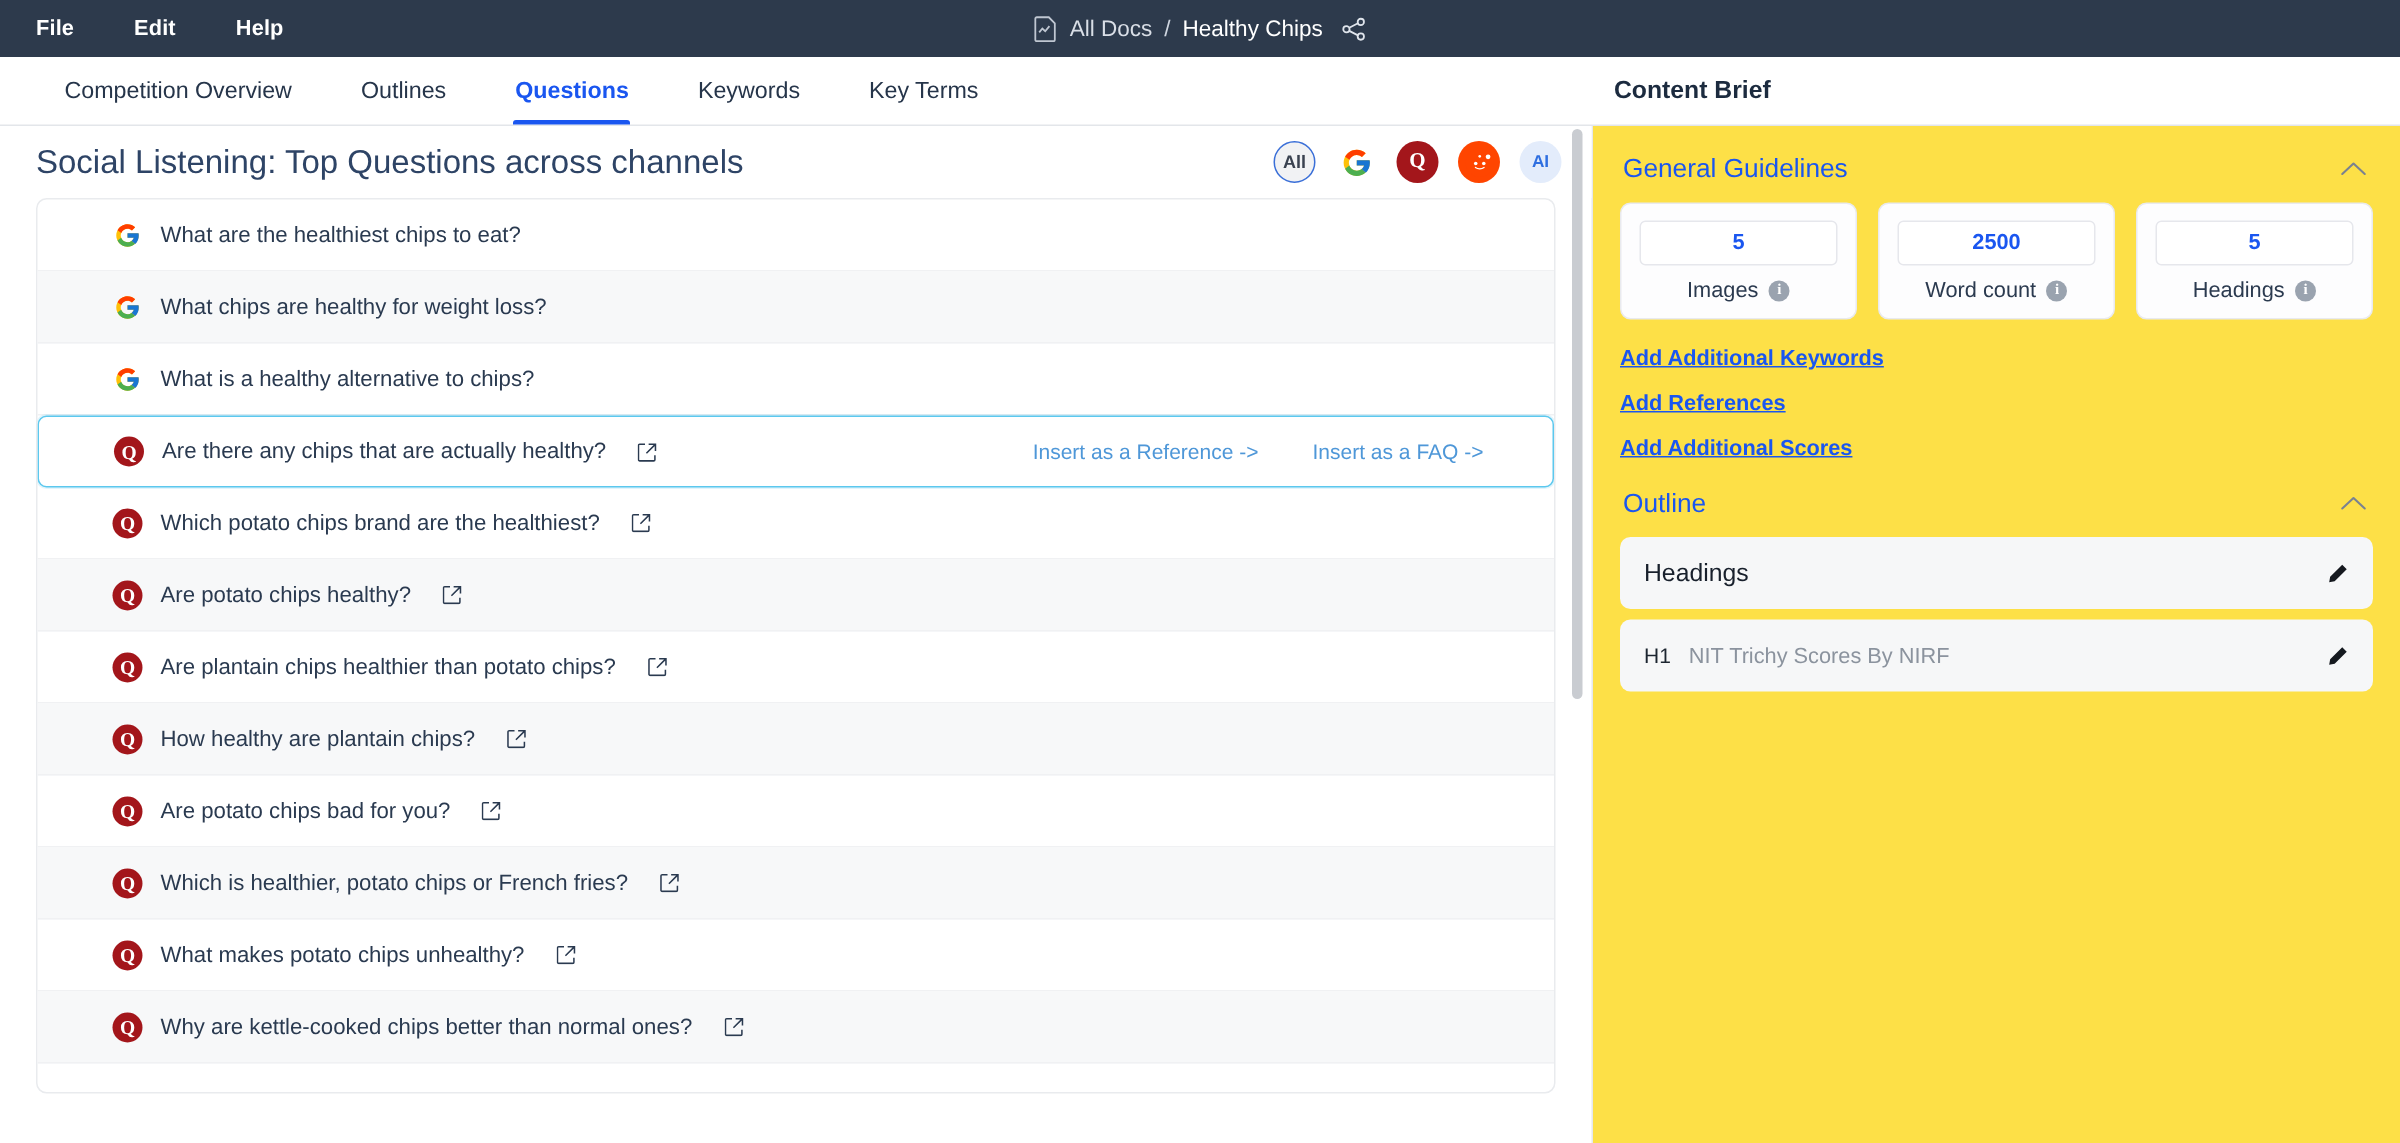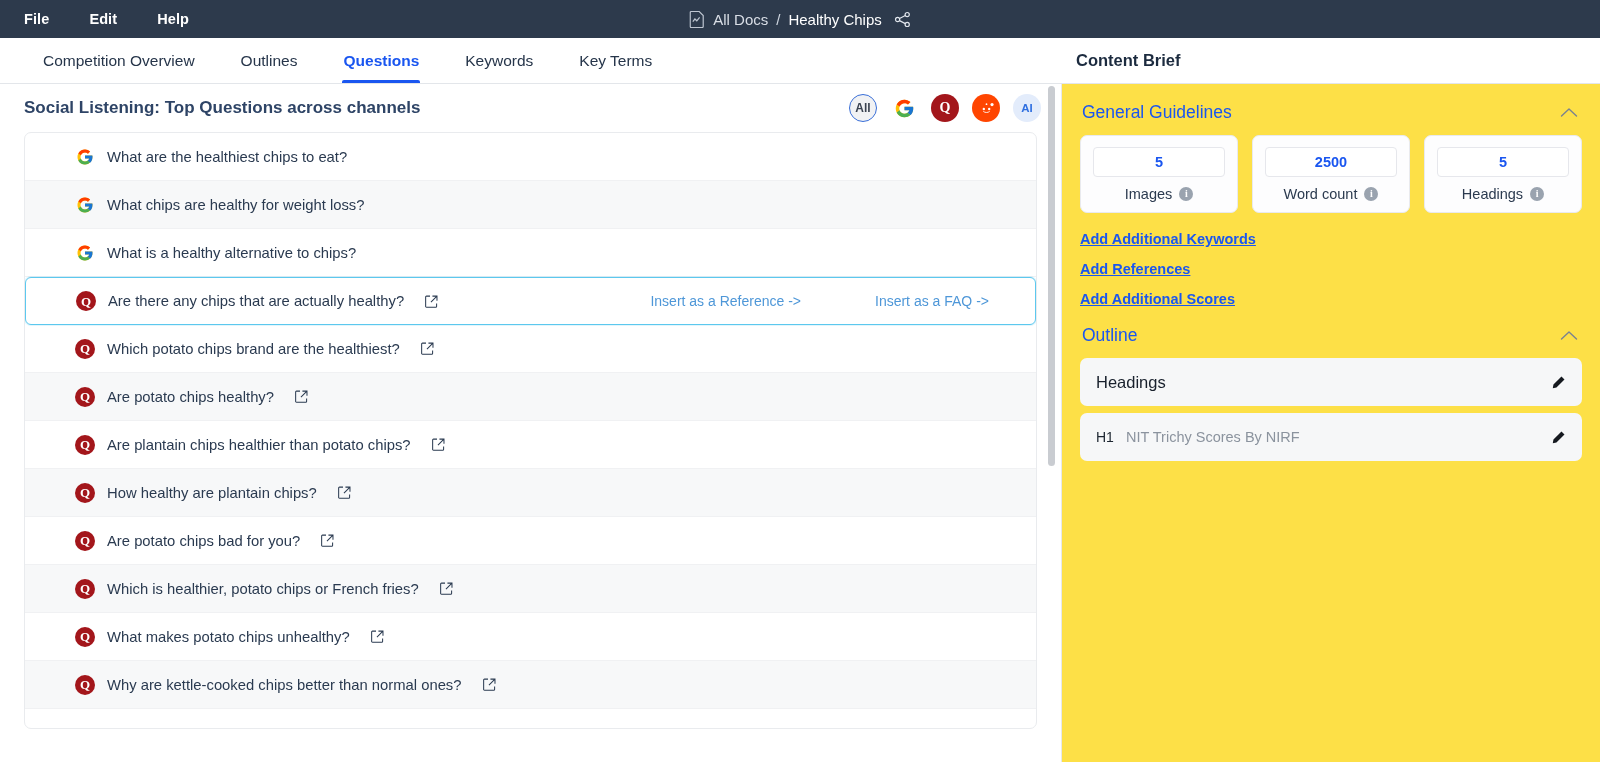--- a/index.html
+++ b/index.html
@@ -69,21 +69,21 @@
   }
   .right-pane {
     flex: 1; background: #fde047; padding: 14px 18px 0 18px; overflow: hidden;
   }
 
   
   .lp-header {
     height: 48px; display: flex; align-items: center; justify-content: space-between;
     padding: 0 20px 0 24px; background: #ffffff;
   }
-  .lp-title { font-size: 17px; color: #2e4466; font-weight: 700; }
+  .lp-title { font-size: 22px; color: #2e4466; font-weight: 400; }
   .filters { display: flex; align-items: center; gap: 13px; }
   .fchip {
     width: 28px; height: 28px; border-radius: 50%;
     display: flex; align-items: center; justify-content: center;
     font-size: 12px; font-weight: 700; cursor: pointer;
   }
   .fchip.all { background: #f1f2f4; border: 1.6px solid #3a6fd8; color: #3a4250; font-size: 12px; }
   .fchip.google { background: #ffffff; }
   .fchip.quora { background: #a3161b; color: #fff; font-size: 14px; font-weight: 700; font-family:"Liberation Serif", serif;}
   .fchip.reddit { background: #ff4500; }
@@ -110,21 +110,21 @@
   }
   .q-left { display: flex; align-items: center; gap: 12px; flex: 1; min-width: 0; margin-left: 24px; }
   .q-icon { width: 20px; height: 20px; flex: 0 0 20px; display: flex; align-items: center; justify-content: center; }
   .q-icon.quora {
     background: #a3161b; border-radius: 50%; color: #fff;
     font-size: 13px; font-weight: 700; font-family: "Liberation Serif", serif;
     line-height: 1;
   }
   .q-text { font-size: 14.8px; color: #2a3a50; white-space: nowrap; }
   .ext-icon { margin-left: 9px; display: inline-flex; align-items: center; vertical-align: middle; }
-  .q-actions { display: flex; align-items: center; gap: 74px; padding-right: 28px; }
+  .q-actions { display: flex; align-items: center; gap: 36px; padding-right: 28px; }
   .q-action { font-size: 14px; color: #4e97d8; cursor: pointer; white-space: nowrap; }
 
   
   .lp-scrollbar {
     position: absolute; top: 2px; right: 6px; width: 7px; height: 380px;
     background: #c9ccd1; border-radius: 4px; cursor: pointer;
   }
 
   
   .sect-head {

